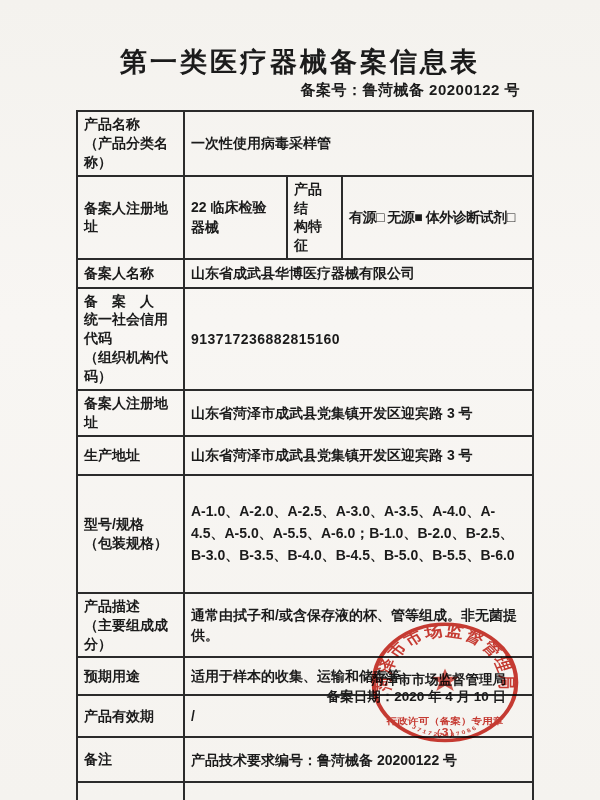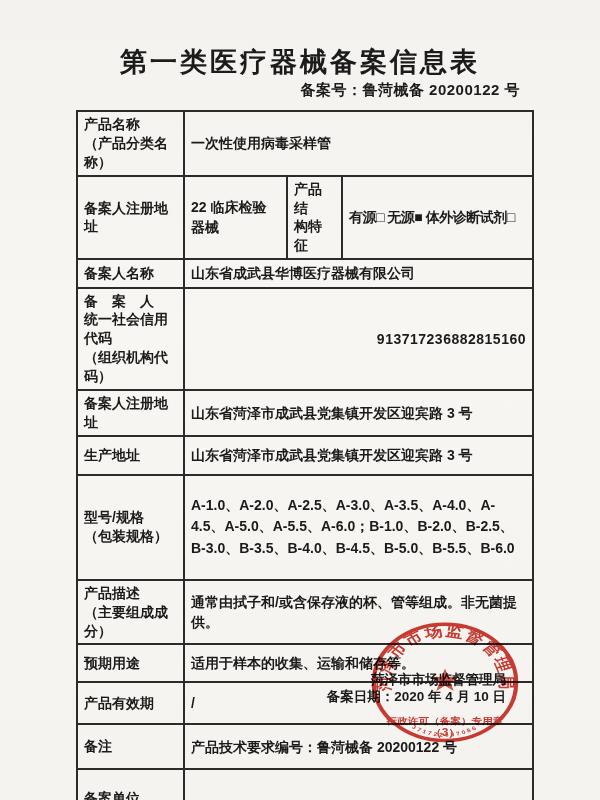--- a/index.html
+++ b/index.html
@@ -36,25 +36,25 @@
     padding:3px 2px;
   }
   td.value{
     font-weight:600;padding-left:11px;line-height:1.45;
   }
   td.struct-label{font-size:13.5px;}
   td.checkboxes{
     white-space:nowrap;font-size:13.5px;letter-spacing:-0.5px;
     padding-left:7px;overflow:hidden;font-weight:700;margin-left:16px;
   }
-  td.digits{font-size:15px;letter-spacing:0.5px;text-align:right;}
+  td.digits{font-size:15px;letter-spacing:0.5px;}
   td.models{font-size:13px;line-height:1.55;}
   tr.r1{height:44px;} tr.r2{height:40px;} tr.r3{height:21px;}
   tr.r4{height:64px;} tr.r5{height:36px;} tr.r6{height:39px;}
-  tr.r7{height:105px;} tr.r8{height:59px;} tr.r9{height:38px;}
+  tr.r7{height:118px;} tr.r8{height:59px;} tr.r9{height:38px;}
   tr.r10{height:42px;border-radius:20px;} tr.r11{height:45px;margin-top:7px;} tr.r12{height:59px;}
   .filing-info{
     position:absolute;top:672px;right:94px;
     text-align:right;font-size:13.5px;font-weight:700;line-height:16.5px;
     z-index:2;
   }
   svg.stamp{
     position:absolute;left:371px;top:622px;width:148px;height:124px;
     mix-blend-mode:multiply;opacity:0.9;z-index:3;
     pointer-events:none;

